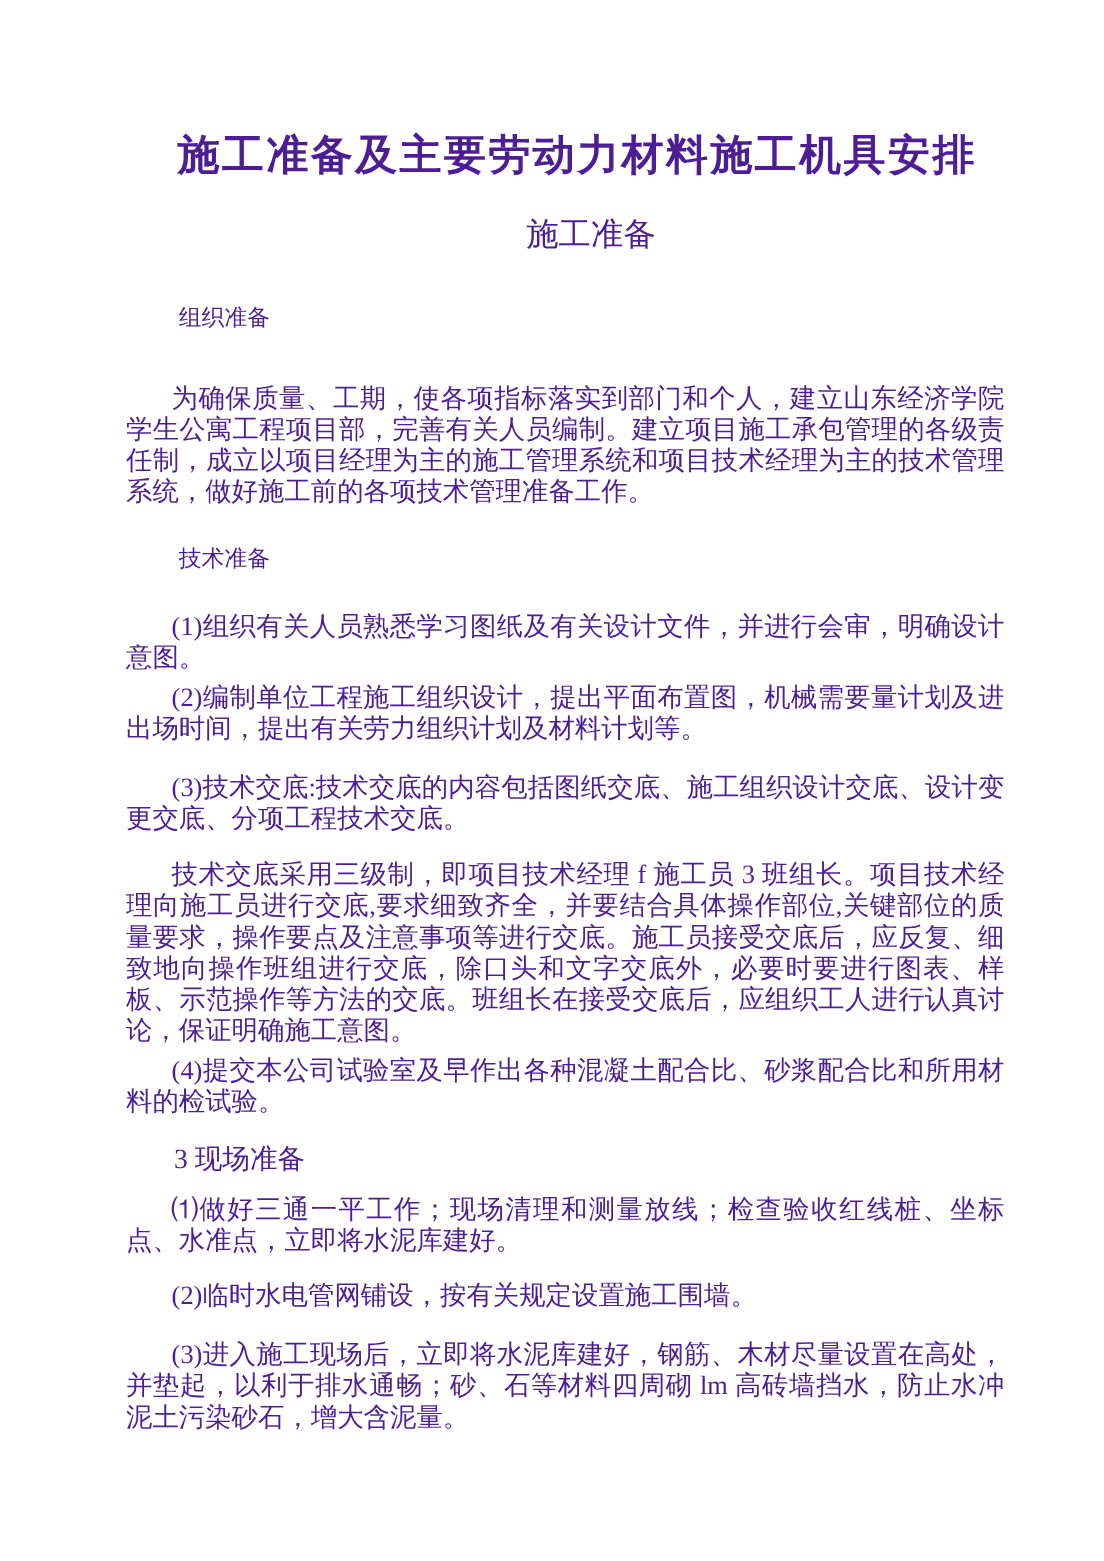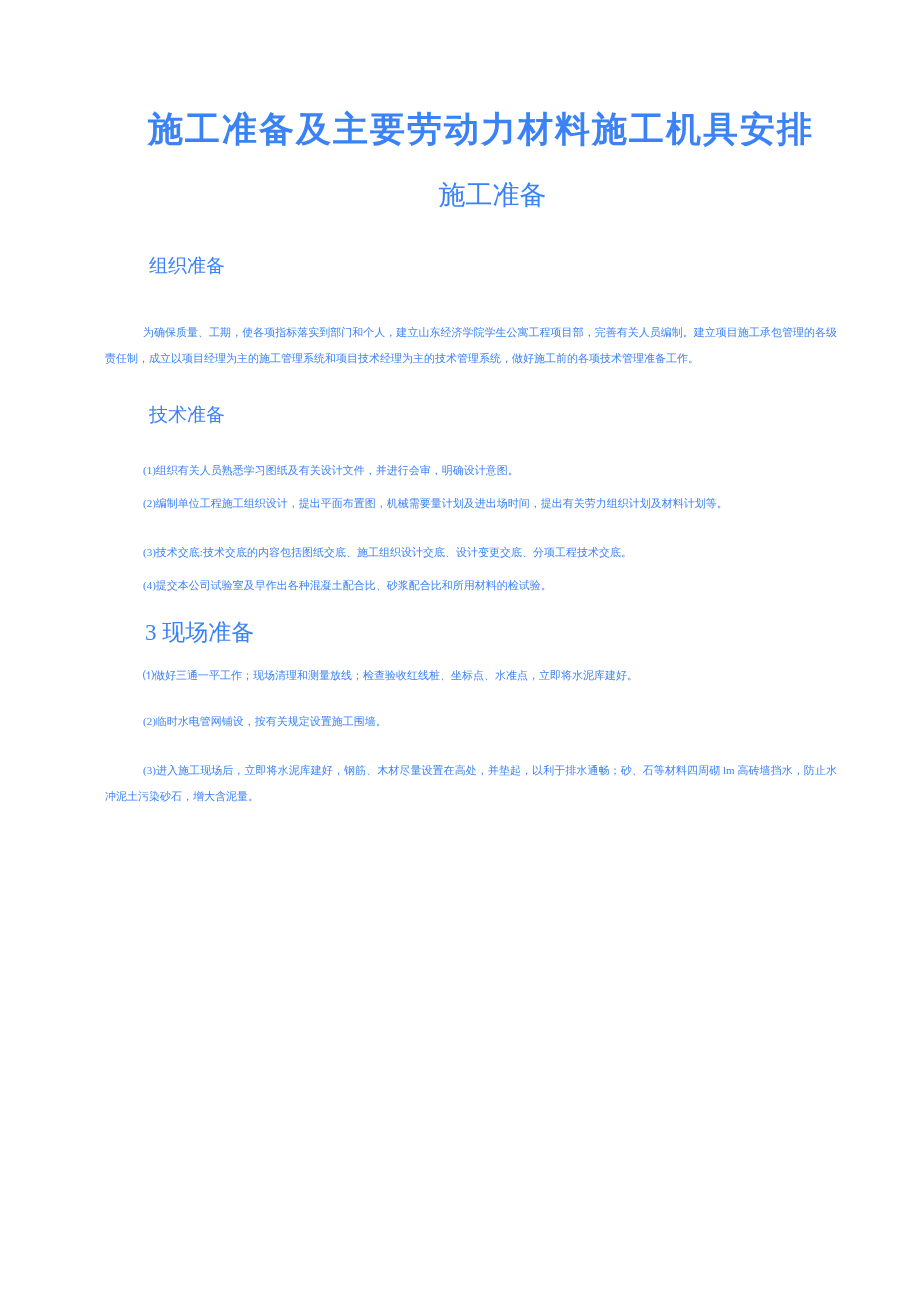--- a/index.html
+++ b/index.html
@@ -5,21 +5,21 @@
   html, body {
     margin: 0;
     padding: 0;
     background: #ffffff;
   }
   .page {
     position: relative;
     width: 920px;
     height: 1301px;
     background: #ffffff;
-    color: #3b82f6;
+    color: #4c1d95;
     font-family: "Liberation Serif", "DejaVu Serif", serif;
     box-sizing: border-box;
     padding: 0 83px 0 105px;
     overflow: hidden;
   }
   .doc-title {
     font-size: 35px;
     font-weight: bold;
     line-height: 54px;
     letter-spacing: 2px;
@@ -41,21 +41,21 @@
     margin: 1px;
     padding-left: 43px;
   }
   .sub-head {
     font-size: 23px;
     line-height: 26px;
     margin: 0;
     padding-left: 40px;
   }
   .para {
-    font-size: 11px;
+    font-size: 22px;
     line-height: 26px;
     margin: 0;
     text-indent: 38px;
     text-align: justify;
   }
 </style>
 </head>
 <body>
 
 <div class="page">
@@ -69,20 +69,21 @@
   <p class="para" style="margin-top:40px">为确保质量、工期，使各项指标落实到部门和个人，建立山东经济学院学生公寓工程项目部，完善有关人员编制。建立项目施工承包管理的各级责任制，成立以项目经理为主的施工管理系统和项目技术经理为主的技术管理系统，做好施工前的各项技术管理准备工作。</p>
 
   <h3 class="h-level3" style="margin-top:30px">技术准备</h3>
 
   <p class="para" style="margin-top:29px">(1)组织有关人员熟悉学习图纸及有关设计文件，并进行会审，明确设计意图。</p>
 
   <p class="para" style="margin-top:7px">(2)编制单位工程施工组织设计，提出平面布置图，机械需要量计划及进出场时间，提出有关劳力组织计划及材料计划等。</p>
 
   <p class="para" style="margin-top:23px">(3)技术交底:技术交底的内容包括图纸交底、施工组织设计交底、设计变更交底、分项工程技术交底。</p>
 
+  <p class="para" style="margin-top:21px">技术交底采用三级制，即项目技术经理 f 施工员 3 班组长。项目技术经理向施工员进行交底,要求细致齐全，并要结合具体操作部位,关键部位的质量要求，操作要点及注意事项等进行交底。施工员接受交底后，应反复、细致地向操作班组进行交底，除口头和文字交底外，必要时要进行图表、样板、示范操作等方法的交底。班组长在接受交底后，应组织工人进行认真讨论，保证明确施工意图。</p>
 
   <p class="para" style="margin-top:7px">(4)提交本公司试验室及早作出各种混凝土配合比、砂浆配合比和所用材料的检试验。</p>
 
   <p class="sub-head" style="margin-top:22px">3 现场准备</p>
 
   <p class="para" style="margin-top:16px">⑴做好三通一平工作；现场清理和测量放线；检查验收红线桩、坐标点、水准点，立即将水泥库建好。</p>
 
   <p class="para" style="margin-top:20px">(2)临时水电管网铺设，按有关规定设置施工围墙。</p>
 
   <p class="para" style="margin-top:23px">(3)进入施工现场后，立即将水泥库建好，钢筋、木材尽量设置在高处，并垫起，以利于排水通畅；砂、石等材料四周砌 lm 高砖墙挡水，防止水冲泥土污染砂石，增大含泥量。</p>

